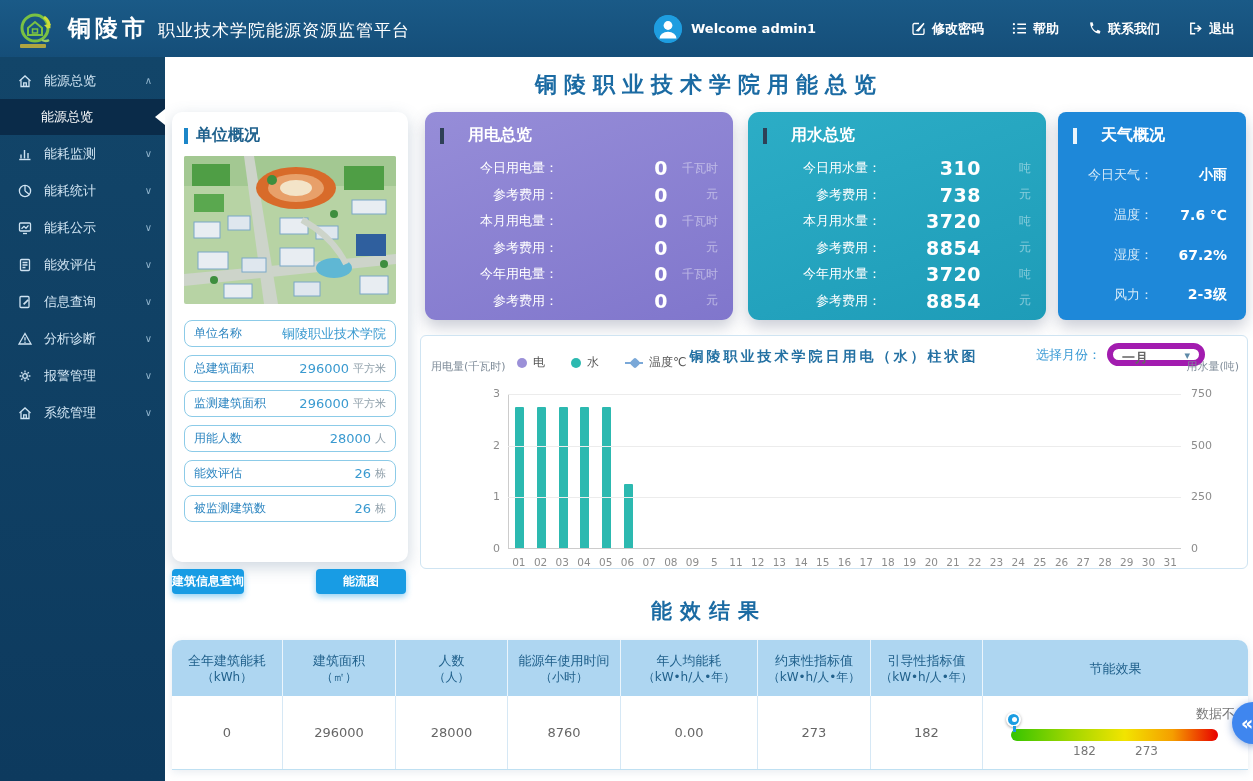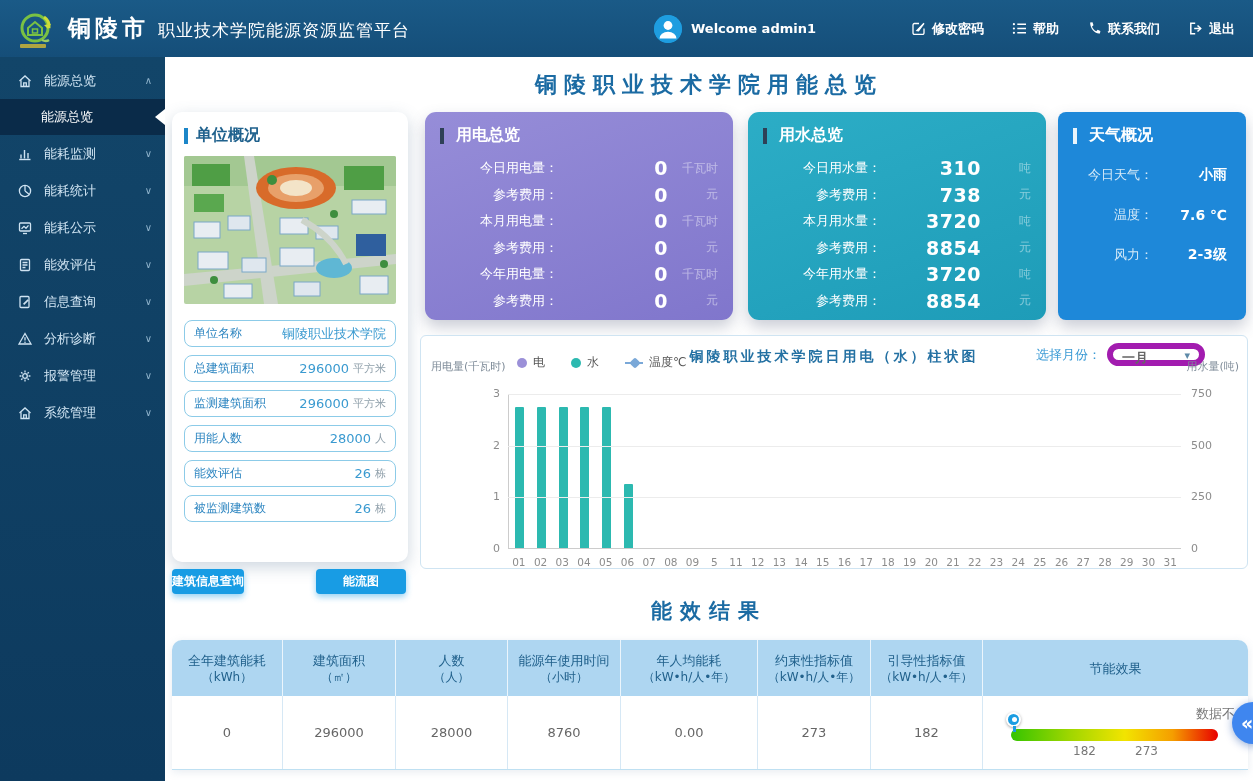--- a/index.html
+++ b/index.html
@@ -57,21 +57,21 @@
 
   .blue-btn { position:absolute; height:25px; background:#189ce4; border:none; border-radius:4px;
     color:#fff; font-size:12px; font-weight:bold; cursor:pointer;
     box-shadow:0 3px 6px rgba(24,156,228,.45); font-family:inherit; }
   #btn-building { left:172px; top:569px; width:72px; }
   #btn-energyflow { left:316px; top:569px; width:90px; }
 
   
   .ov-card { position:absolute; top:112px; height:208px; border-radius:11px;
     box-shadow:0 7px 15px rgba(80,90,120,.3); color:#fff; padding:13px 15px 8px; }
-  .ov-head { display:flex; align-items:center; gap:12px; font-size:16px; font-weight:bold; margin-bottom:9px; }
+  .ov-head { display:flex; align-items:center; gap:24px; font-size:16px; font-weight:bold; margin-bottom:9px; }
   .ov-bar { width:4px; height:16px; background:#2e4057; }
   .ov-bar-light { background:#eaf4fb; }
   .ov-row { display:flex; align-items:center; height:26.5px; }
   .ov-label { width:118px; text-align:right; font-size:13px; }
   .ov-value { flex:1; text-align:right; font-size:19px; font-weight:bold; letter-spacing:.5px; }
   .ov-unit { width:50px; text-align:right; font-size:12px; opacity:.45; }
   #card-electric { left:425px; width:308px; background:linear-gradient(160deg,#968dd8,#8076cc); }
   #card-water { left:748px; width:298px; background:linear-gradient(160deg,#2cadc6,#1e9cb8); }
   #card-weather { left:1058px; width:188px; background:#1e88d9; border-radius:8px; }
   .wx-row { display:flex; align-items:center; height:40px; }
@@ -433,20 +433,24 @@
       <span class="ov-bar ov-bar-light"></span>
       <span>天气概况</span>
     </div>
     <div class="wx-row">
         <span class="wx-label">今日天气：</span>
         <span class="wx-value">小雨</span>
       </div>
     <div class="wx-row">
         <span class="wx-label">温度：</span>
         <span class="wx-value">7.6 ℃</span>
+      </div>
+    <div class="wx-row">
+        <span class="wx-label">湿度：</span>
+        <span class="wx-value">67.2%</span>
       </div>
     <div class="wx-row">
         <span class="wx-label">风力：</span>
         <span class="wx-value">2-3级</span>
       </div>
   </div>
 
   <div class="chart-card" id="chart-card">
     <div class="axis-label" style="left:10px; top:23px;">用电量(千瓦时)</div>
     <div class="legend">

